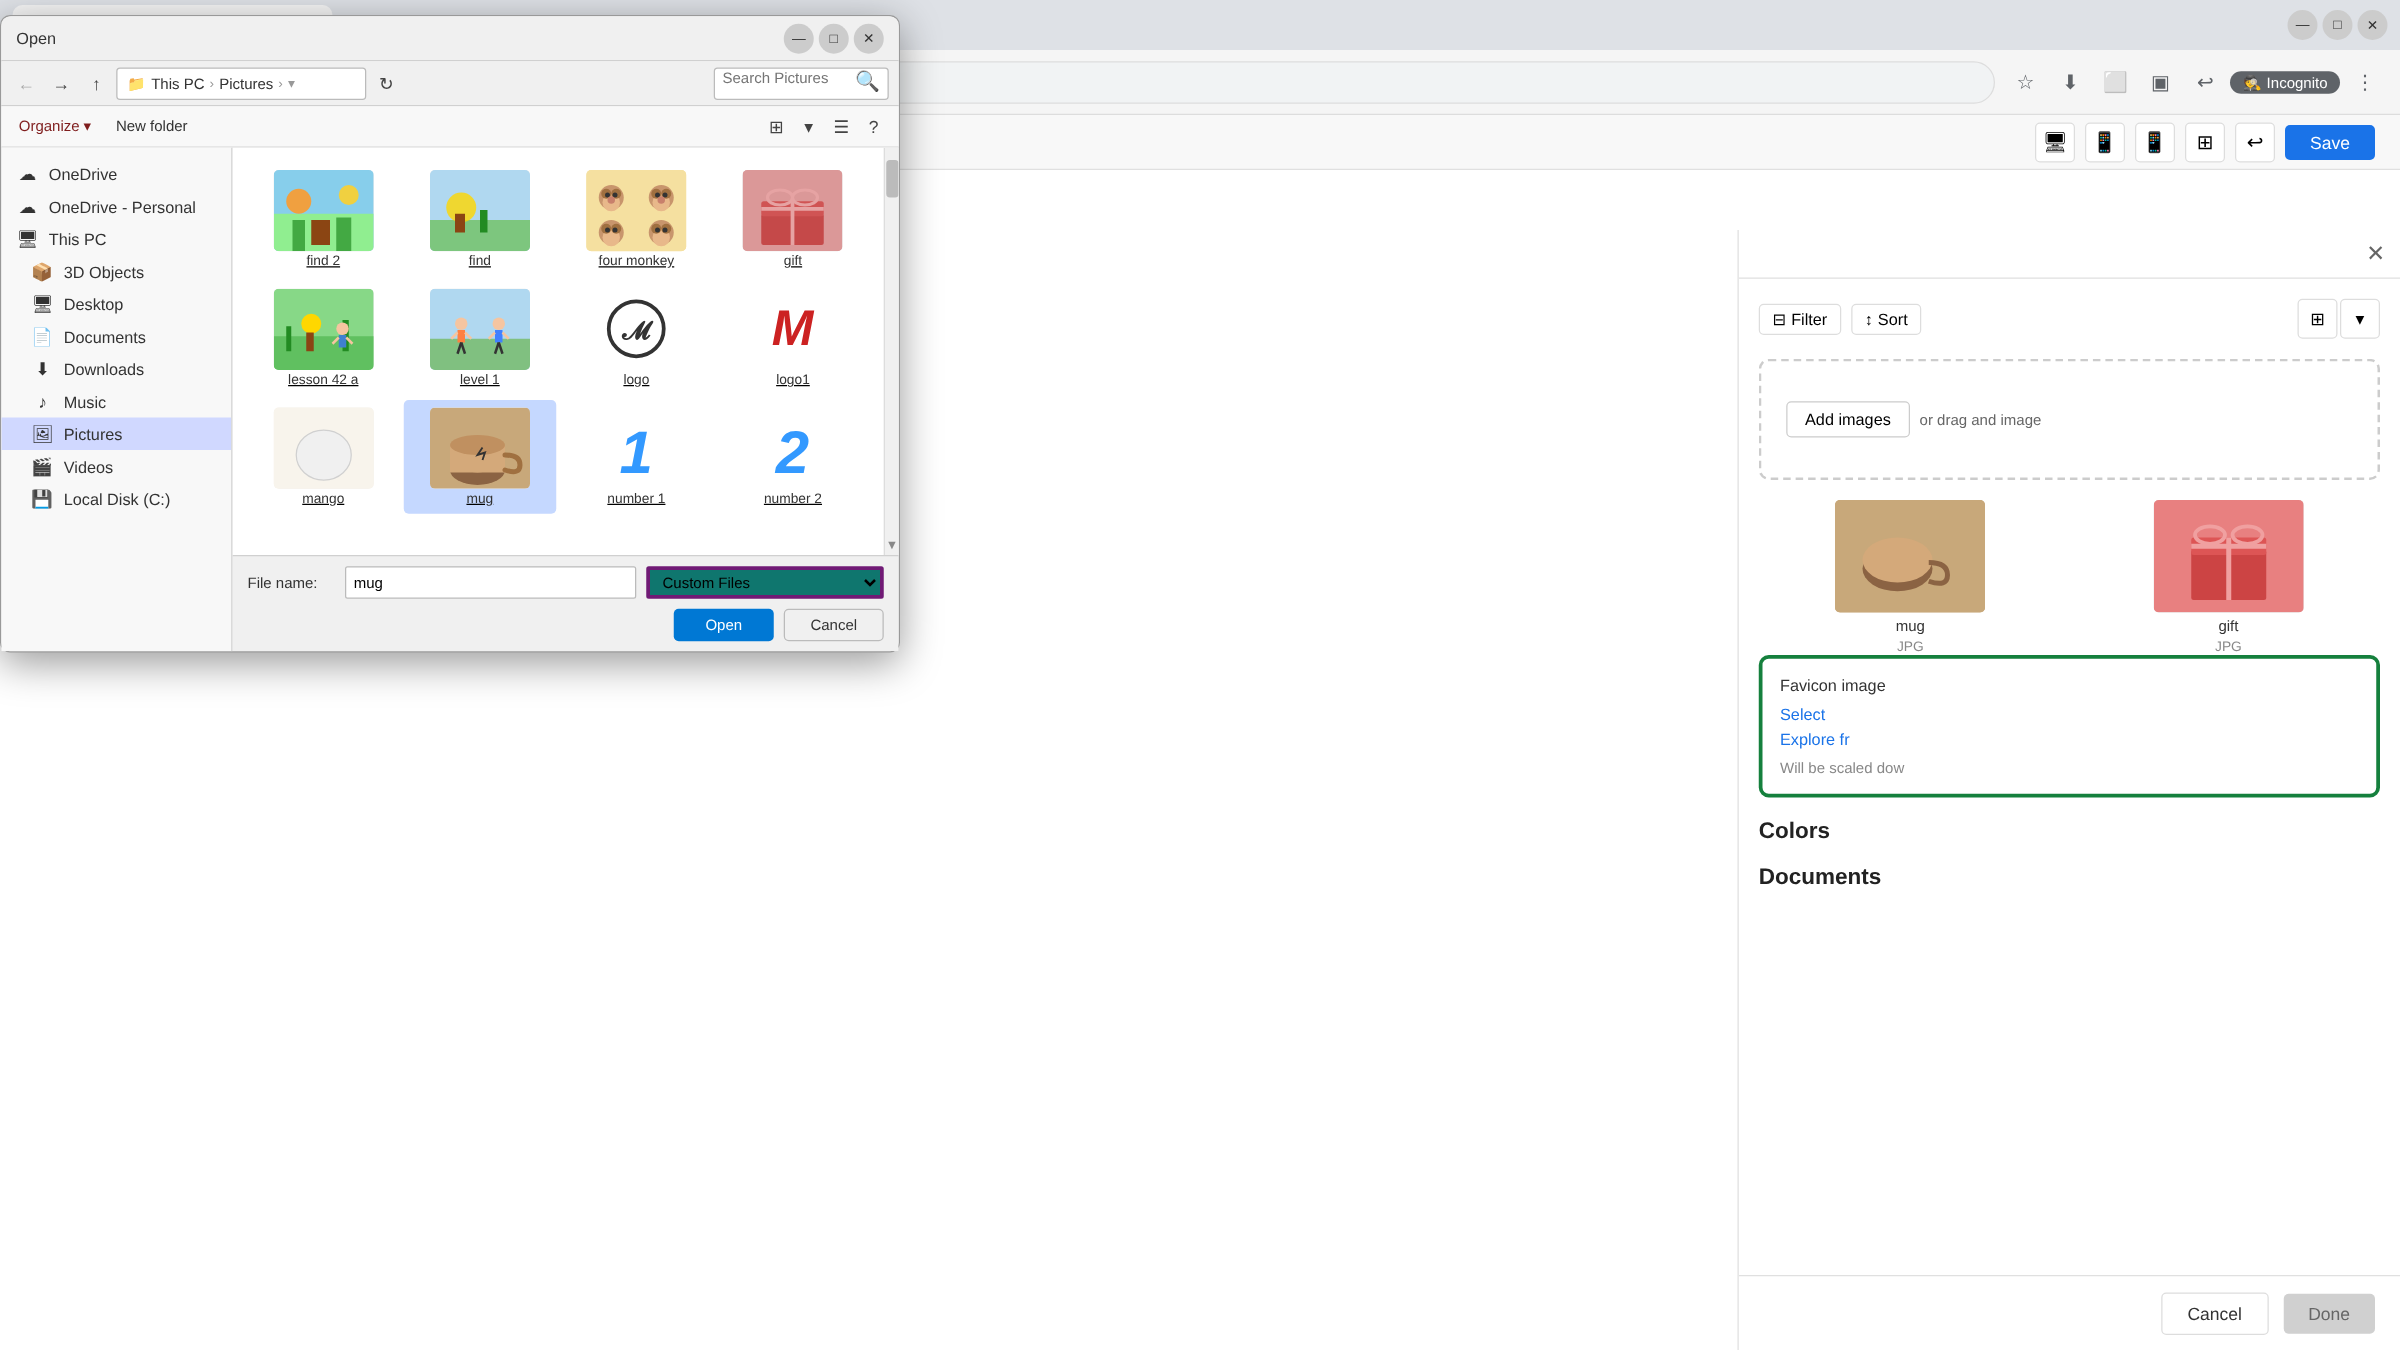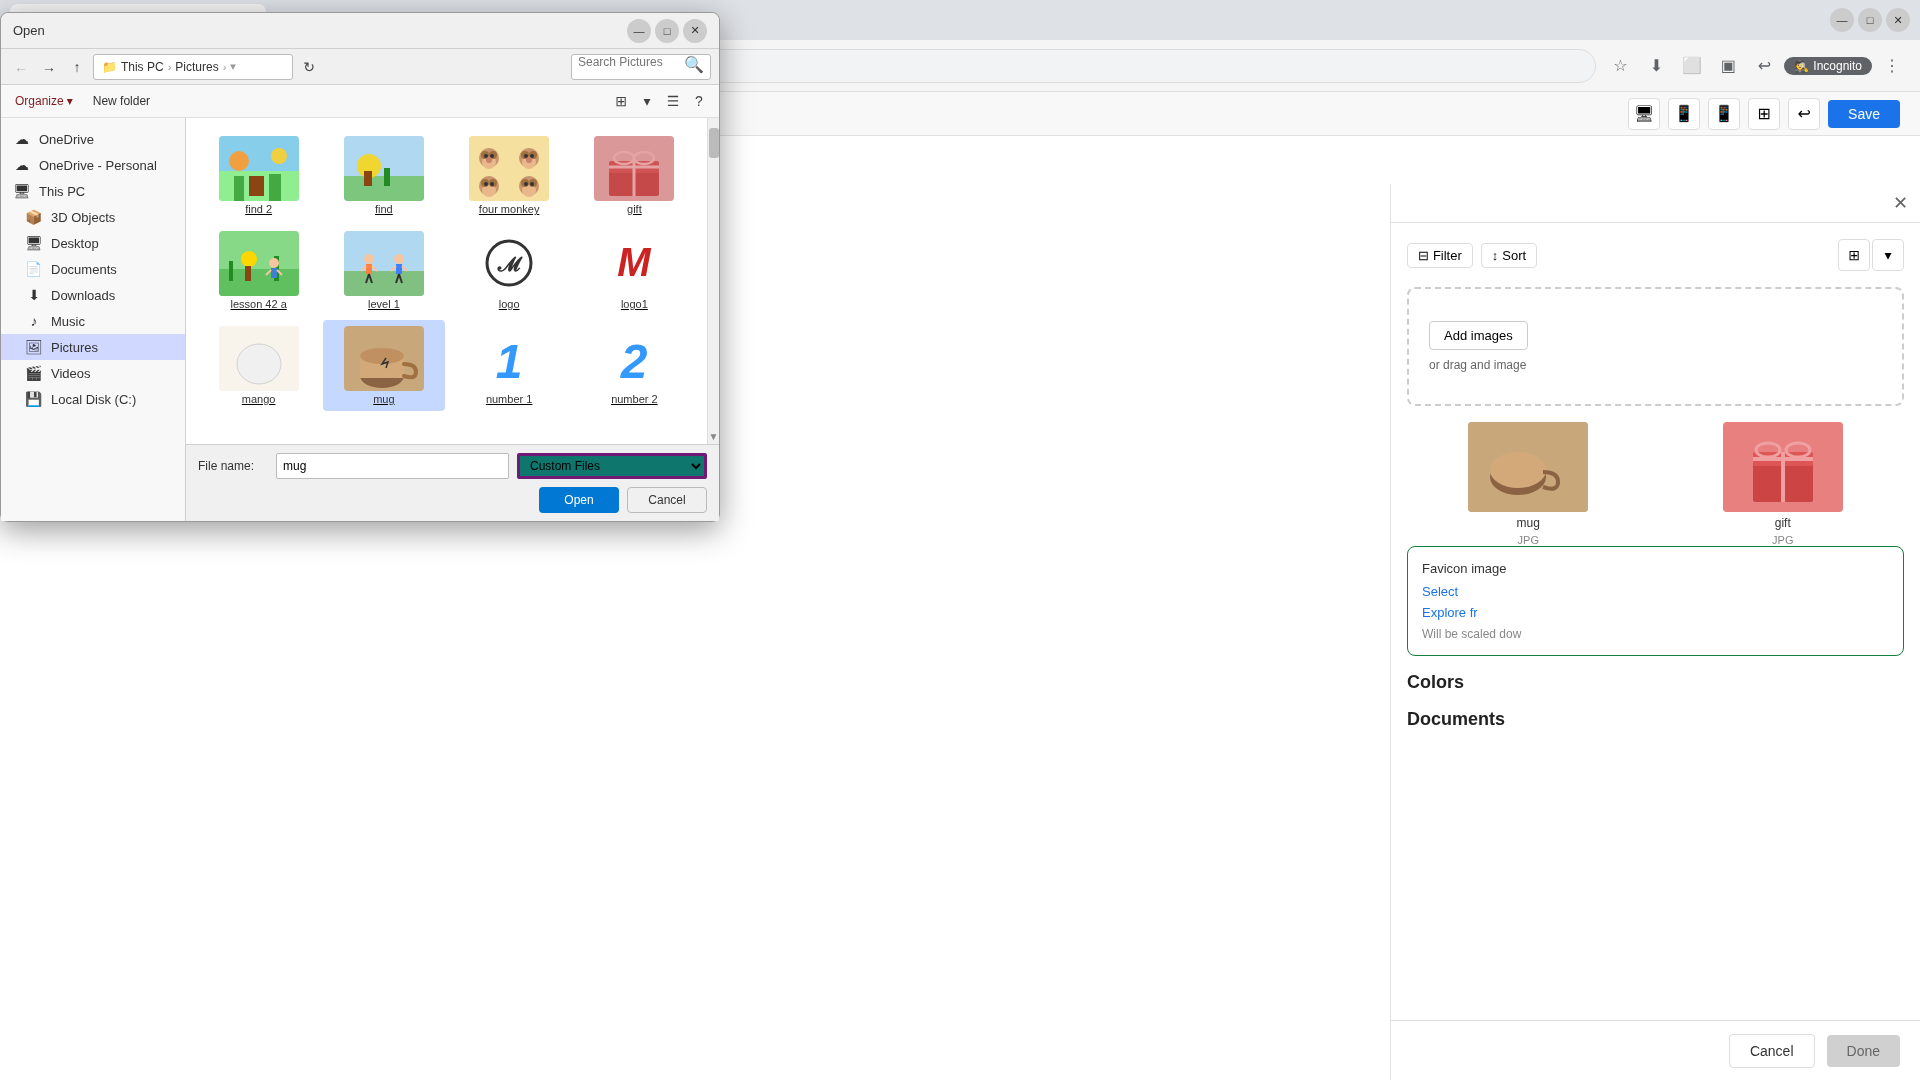--- a/index.html
+++ b/index.html
@@ -543,22 +543,22 @@
       background: white; font-weight: 500;
     }
 
     .drop-area {
       border: 2px dashed #ccc;
       border-radius: 8px;
       padding: 32px 20px;
       text-align: center;
       margin-bottom: 16px;
       display: flex;
-      flex-direction: column;
-      align-items: flex-start;
+      flex-direction: row;
+      align-items: center;
       gap: 8px;
     }
 
     .add-images-button {
       background: white;
       border: 1px solid #ccc;
       border-radius: 4px;
       padding: 6px 14px;
       font-size: 13px;
       cursor: pointer;
@@ -595,21 +595,21 @@
       background: #d0d0d0;
       border: none;
       border-radius: 4px;
       padding: 8px 20px;
       font-size: 14px;
       cursor: pointer;
       color: #666;
     }
 
     .favicon-box {
-      border: 1px solid #15803d;
+      border: 3px solid #15803d;
       border-radius: 8px;
       padding: 14px;
       margin-bottom: 16px;
     }
 
     .favicon-box-title {
       font-size: 13px;
       color: #333;
       font-weight: 500;
       margin-bottom: 8px;

